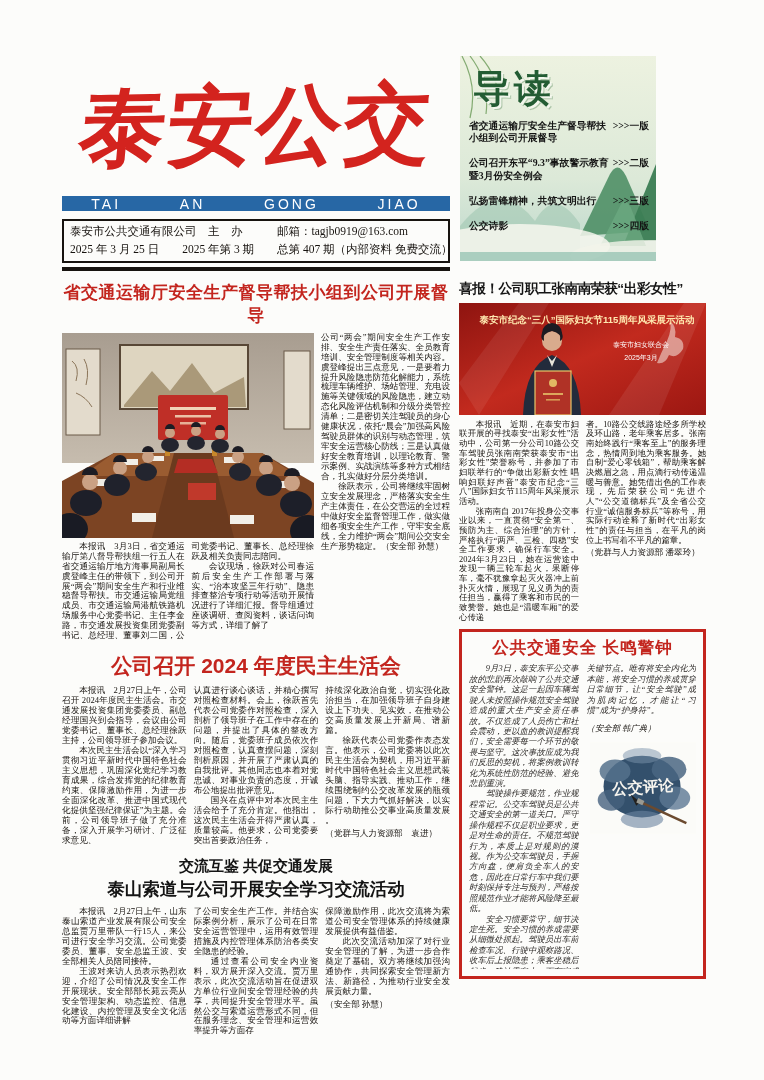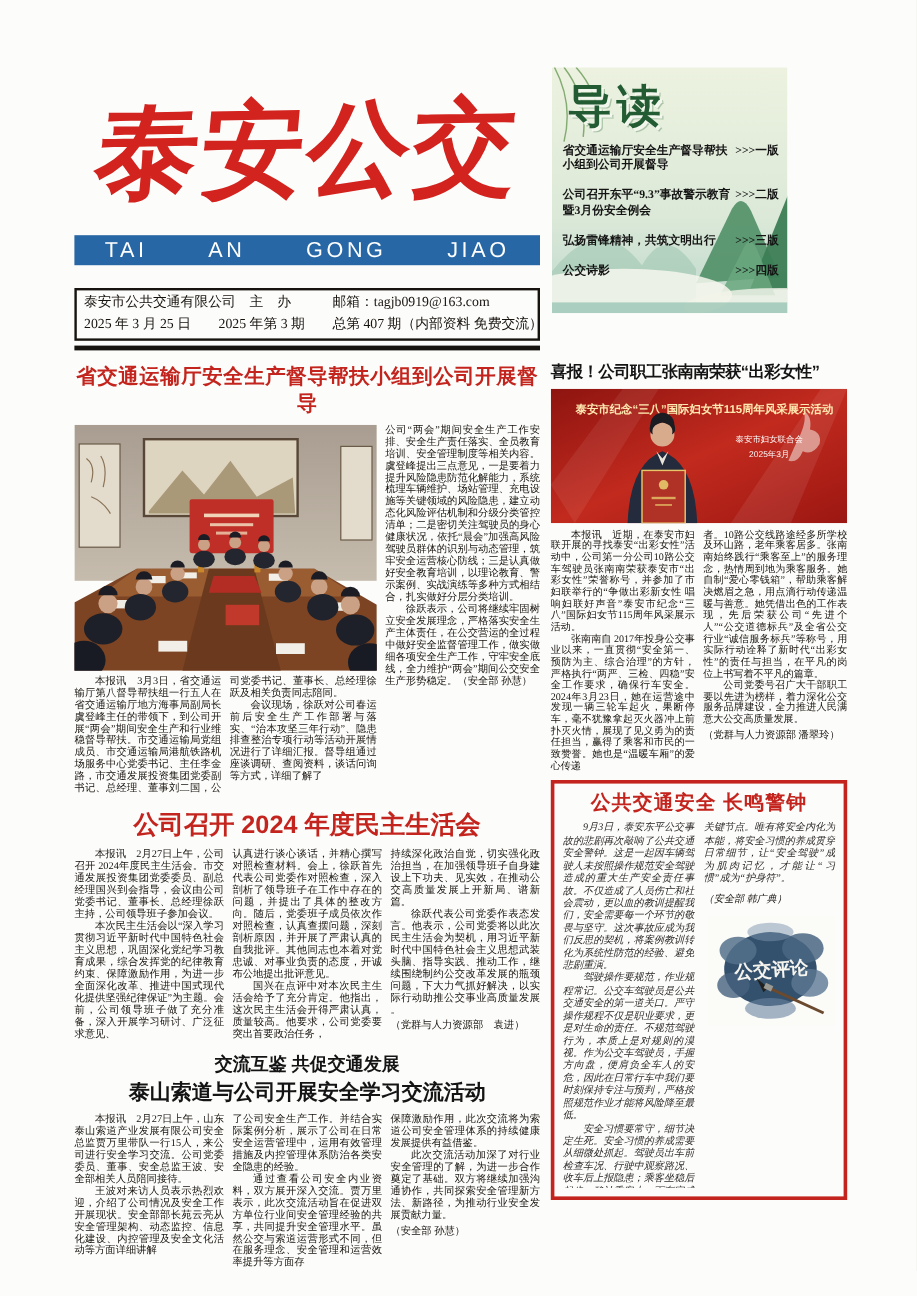--- a/index.html
+++ b/index.html
@@ -12,26 +12,26 @@
   
   .header { display:flex; gap:10px; }
   .mast-left { width:388px; }
   .calligraphy {
     height:140px; line-height:138px; text-align:center;
     font-size:86px; font-weight:bold; color:#d3231e;
     font-family:"DejaVu Serif",serif; letter-spacing:2px;
     transform:skewX(-6deg) rotate(-1deg);
   }
   .pinyin-bar {
-    height:25px; background:#2767a5; color:#fff;
+    height:15px; background:#2767a5; color:#fff;
     display:flex; justify-content:space-around; align-items:center;
-    font-family:"Liberation Sans",sans-serif; font-size:18px; letter-spacing:3px;
+    font-family:"Liberation Sans",sans-serif; font-size:14px; letter-spacing:3px;
   }
   .info-box {
-    border:2px solid #17130f; margin-top:19px; padding:2px 6px;
+    border:2px solid #17130f; margin-top:8px; padding:2px 6px;
     font-size:11.5px; line-height:1.55; white-space:nowrap;
   }
   .thick-rule { border-top:4px solid #17130f; margin-top:4px; }
 
   
   .daodu { width:196px; height:205px; position:relative; overflow:hidden; }
   .daodu .bg { position:absolute; left:0; top:0; }
   .daodu-title {
     position:absolute; top:8px; left:13px;
     font-size:37px; font-weight:bold; color:#235c33; letter-spacing:4px;
@@ -327,21 +327,20 @@
           </g>
         </svg>
         <div class="xb-body">
           <div class="col bodytext">
               <p>本报讯　近期，在泰安市妇联开展的寻找泰安“出彩女性”活动中，公司第一分公司10路公交车驾驶员张南南荣获泰安市“出彩女性”荣誉称号，并参加了市妇联举行的“争做出彩新女性 唱响妇联好声音”泰安市纪念“三八”国际妇女节115周年风采展示活动。</p>
               <p>张南南自 2017年投身公交事业以来，一直贯彻“安全第一、预防为主、综合治理”的方针，严格执行“两严、三检、四稳”安全工作要求，确保行车安全。2024年3月23日，她在运营途中发现一辆三轮车起火，果断停车，毫不犹豫拿起灭火器冲上前扑灭火情，展现了见义勇为的责任担当，赢得了乘客和市民的一致赞誉。她也是“温暖车厢”的爱心传递</p>
             </div>
           <div class="col bodytext cont">
             <div class="cont">
                 <p>者。10路公交线路途经多所学校及环山路，老年乘客居多。张南南始终践行“乘客至上”的服务理念，热情周到地为乘客服务。她自制“爱心零钱箱”，帮助乘客解决燃眉之急，用点滴行动传递温暖与善意。她凭借出色的工作表现，先后荣获公司“先进个人”“公交道德标兵”及全省公交行业“诚信服务标兵”等称号，用实际行动诠释了新时代“出彩女性”的责任与担当，在平凡的岗位上书写着不平凡的篇章。</p>
-                <p>公司党委号召广大干部职工要以先进为榜样，着力深化公交服务品牌建设，全力推进人民满意大公交高质量发展。</p>
               </div>
             <div class="sign">（党群与人力资源部 潘翠玲）</div>
           </div>
         </div>
       </div>
 
       <div class="jingzhong">
         <div class="jz-title">公共交通安全  长鸣警钟</div>
         <div class="jz-body">
           <div class="col bodytext">

